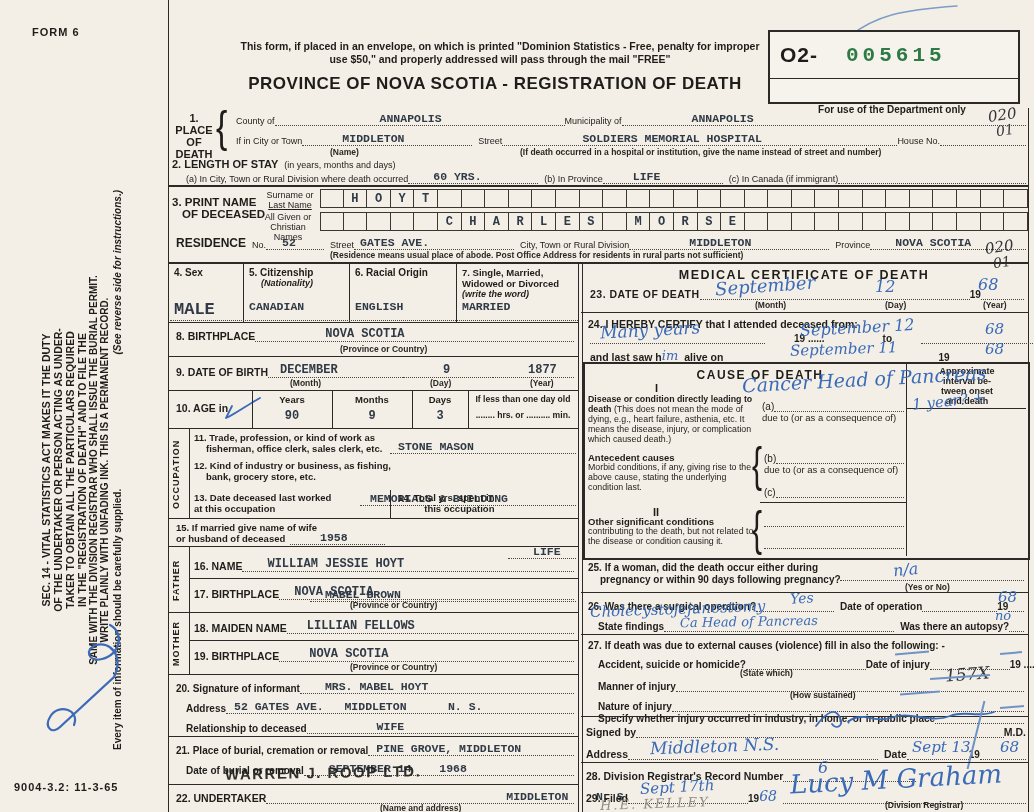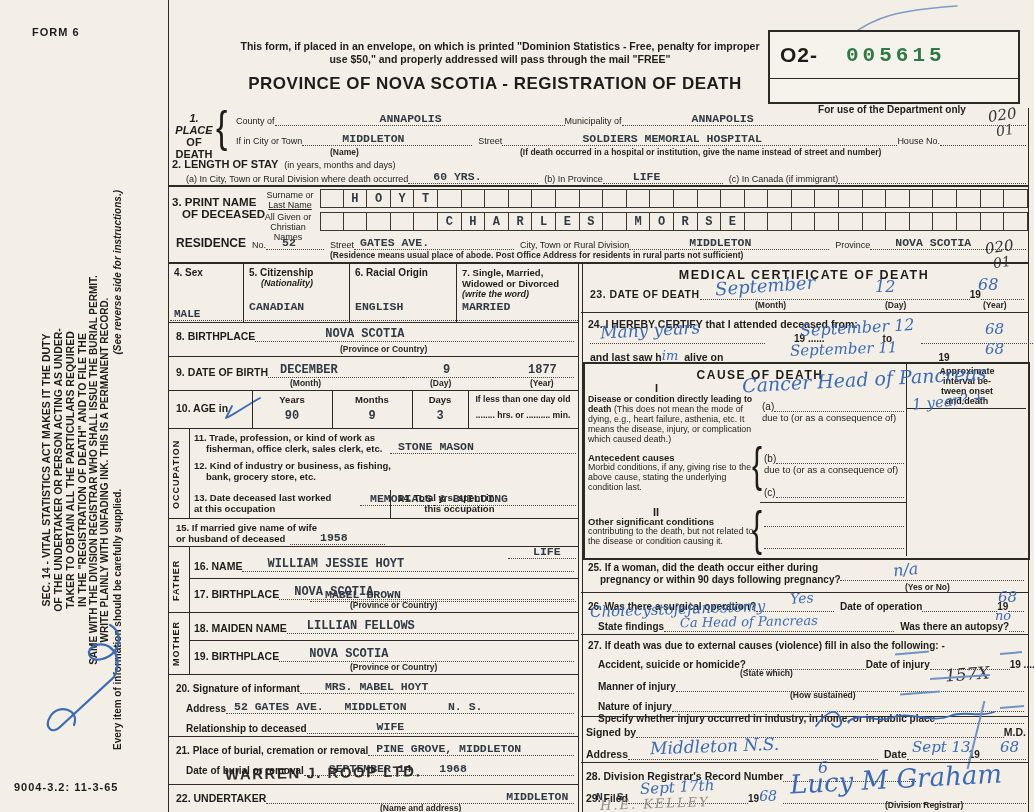--- a/index.html
+++ b/index.html
@@ -73,21 +73,21 @@
       <span class="lbl" style="font-size:21px;margin-left:10px;letter-spacing:1px;">O2-</span>
       <span style="font-family:'Liberation Mono',monospace;font-weight:bold;font-size:21px;color:#2e7a45;letter-spacing:4px;margin-left:28px;">005615</span>
     </div>
   </div>
   <div class="abs lbl" style="left:768px;top:104px;width:248px;text-align:center;font-size:10px;">For use of the Department only</div>
 
   <div class="abs handk" style="left:988px;top:106px;font-size:15px;transform:rotate(-8deg);">020</div>
   <div class="abs handk" style="left:996px;top:122px;font-size:14px;transform:rotate(-8deg);">01</div>
 
   <div class="abs" style="left:172px;top:112px;width:44px;text-align:center;">
-    <div class="lbl" style="font-size:11px;font-style:italic;">1. PLACE</div>
+    <div class="lbl" style="font-size:11px;">1. PLACE</div>
     <div class="lbl" style="font-size:11px;">OF</div>
     <div class="lbl" style="font-size:11px;">DEATH</div>
   </div>
   <div class="abs brace" style="left:216px;top:108px;font-size:34px;transform:scaleY(1.3);">{</div>
 
   <div class="abs row" style="left:236px;top:112px;width:790px;">
     <span class="sm">County of</span>
     <span class="fillfix" style="width:290px;">
         <span class="v typed" style="left:105px;font-size:11.5px;">ANNAPOLIS</span>
       </span>
@@ -239,21 +239,21 @@
 
   <div class="hline" style="left:168px;top:262px;width:860px;height:2px;"></div>
 
   <div class="abs" style="left:578px;top:262px;width:3px;height:550px;border-left:1px solid #2c2a26;border-right:1px solid #2c2a26;"></div>
 
   <div class="vline" style="left:243px;top:262px;height:60px;"></div>
   <div class="vline" style="left:349px;top:262px;height:60px;"></div>
   <div class="vline" style="left:456px;top:262px;height:60px;"></div>
   <div class="abs" style="left:174px;top:267px;">
     <div class="lbl" style="font-size:10px;">4. Sex</div>
-    <div class="typed" style="font-size:11px;margin-top:30px;">MALE</div>
+    <div class="typed" style="font-size:17px;margin-top:22px;">MALE</div>
   </div>
   <div class="abs" style="left:249px;top:267px;">
     <div class="lbl" style="font-size:10px;">5. Citizenship</div>
     <div class="lbl it" style="font-size:9px;margin-left:12px;">(Nationality)</div>
     <div class="typed" style="font-size:11.5px;margin-top:12px;">CANADIAN</div>
   </div>
   <div class="abs" style="left:355px;top:267px;">
     <div class="lbl" style="font-size:10px;">6. Racial Origin</div>
     <div class="typed" style="font-size:11.5px;margin-top:22px;">ENGLISH</div>
   </div>

